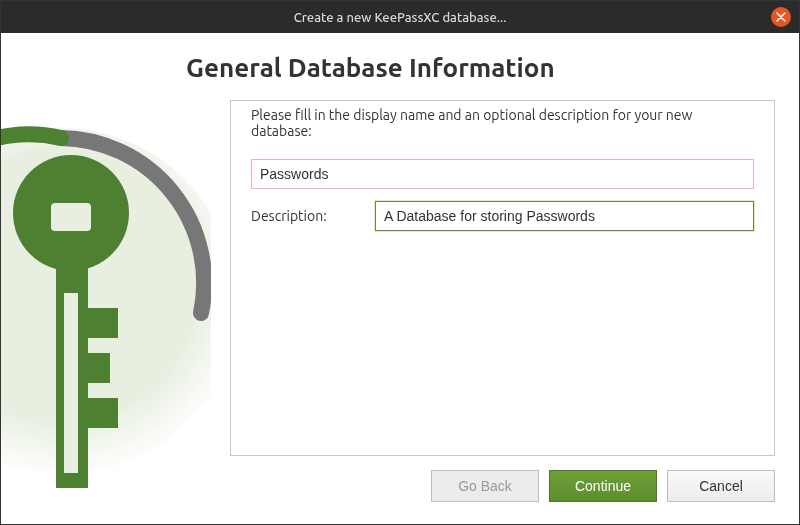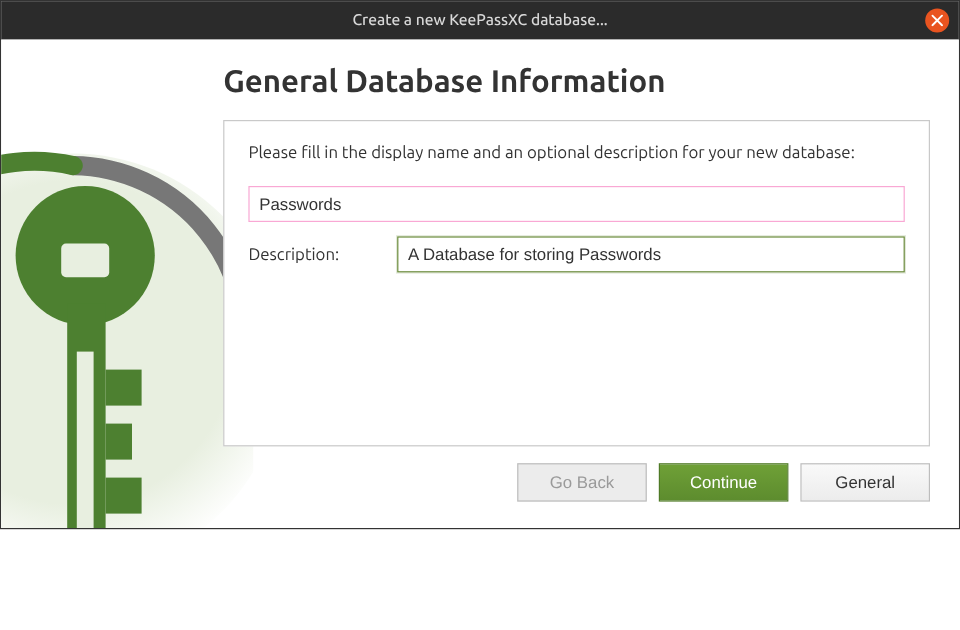--- a/index.html
+++ b/index.html
@@ -1,32 +1,32 @@
 <!DOCTYPE html>
 <html><head>
   <meta charset="utf-8">
   <style>
     * { box-sizing: border-box; margin: 0; padding: 0; }
     body { font-family: "Ubuntu", "Segoe UI", sans-serif; background: #fff; width: 800px; height: 525px; overflow: hidden; }
     
-    .window { width: 800px; height: 441px; display: flex; flex-direction: column; border: 1px solid #333; }
+    .window { width: 800px; height: 525px; display: flex; flex-direction: column; border: 1px solid #333; }
     
     .titlebar { background: #2b2b2b; color: #d8d8d8; height: 32px; display: flex; align-items: center; justify-content: center; position: relative; }
     .titlebar-title { font-size: 13px; font-weight: 500; }
     .close-btn { position: absolute; right: 8px; top: 6px; width: 20px; height: 20px; border-radius: 50%; background: #e95420; display: flex; align-items: center; justify-content: center; cursor: pointer; }
     .close-btn svg { width: 10px; height: 10px; }
     
     .content-area { flex: 1; position: relative; background: #fff; overflow: hidden; }
     
     .key-bg { position: absolute; left: -90px; top: 70px; width: 300px; height: 420px; pointer-events: none; }
     
     .main-panel { position: absolute; left: 185px; right: 24px; top: 20px; bottom: 70px; }
     .page-title { font-size: 26px; font-weight: bold; color: #333; margin-bottom: 18px; }
     
-    .card { border: 1px solid #c9c9c9; padding: 18px 20px; background: #fff; height: calc(100% - 45px); }
+    .card { border: 1px solid #c9c9c9; padding: 6px 20px; background: #fff; height: calc(100% - 45px); margin-left: 44px; }
     .instruction { font-size: 14px; color: #333; margin-bottom: 20px; }
     
     .form-row { display: flex; align-items: center; margin-bottom: 12px; }
     .form-label { width: 124px; font-size: 14px; color: #333; }
     .form-input { flex: 1; height: 30px; padding: 4px 8px; font-size: 14px; border: 1px solid #f9a8d4; background: #fff; color: #333; outline: none; }
     .form-input.focused { border: 1px solid #6a8a3a; box-shadow: 0 0 0 1px rgba(106,138,58,0.2); }
     
     .button-row { position: absolute; right: 24px; bottom: 22px; display: flex; gap: 10px; }
     .btn { min-width: 108px; height: 32px; font-size: 14px; border: 1px solid #bdbdbd; background: linear-gradient(#f9f9f9,#ececec); cursor: pointer; padding: 0 16px; color: #333; }
     .btn:disabled { color: #9a9a9a; cursor: default; background: #ececec; }
@@ -83,17 +83,17 @@
         <div class="form-row">
           <label class="form-label">Description:</label>
           <input type="text" class="form-input focused" value="A Database for storing Passwords" style="">
         </div>
       </div>
     </div>
 
     <div class="button-row">
       <button class="btn" disabled="">Go Back</button>
       <button class="btn btn-primary">Continue</button>
-      <button class="btn">General</button>
+      <button class="btn">Cancel</button>
     </div>
 
   </div>
 </div>
 
 </body></html>

